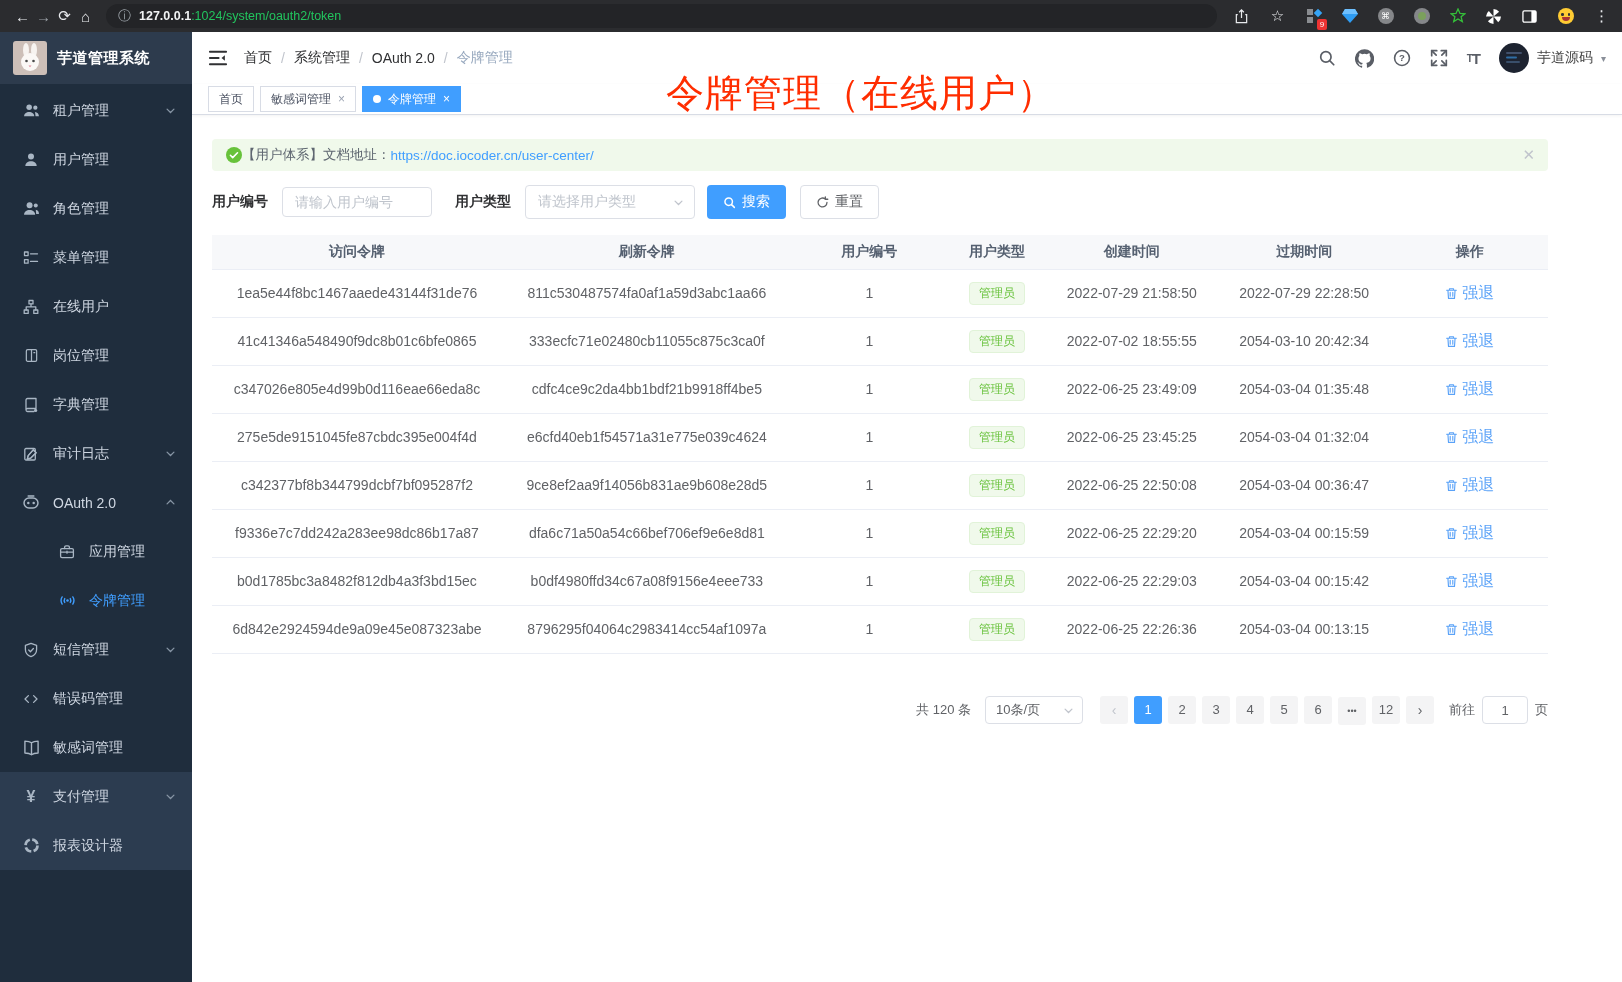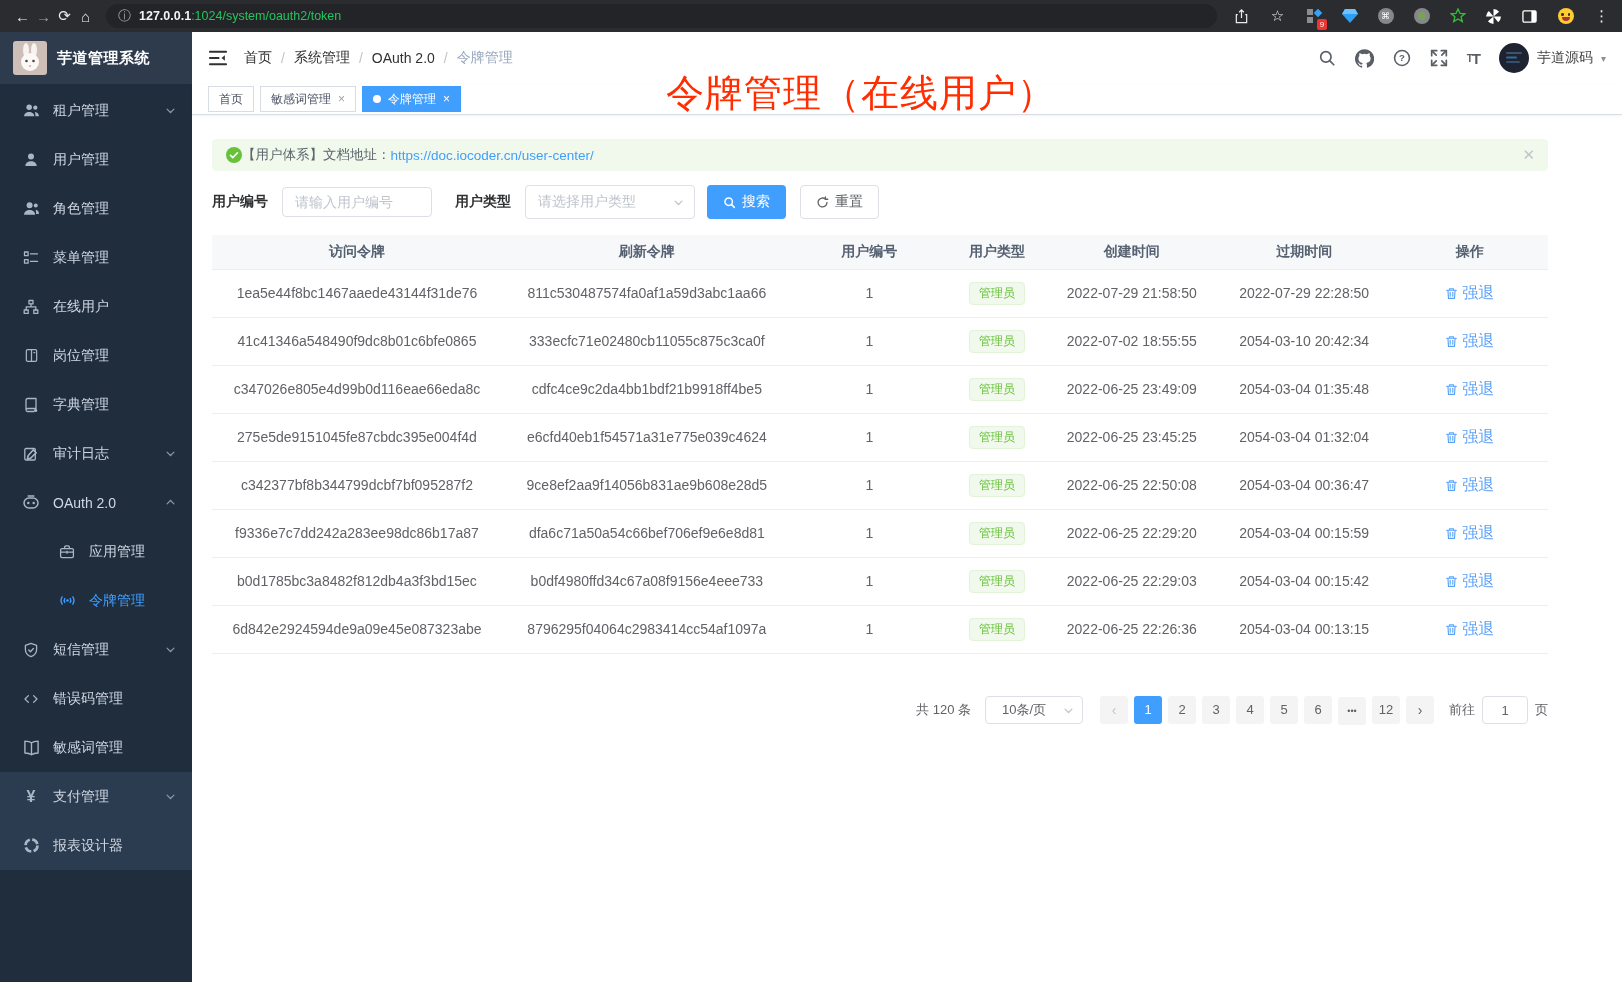--- a/index.html
+++ b/index.html
@@ -89,21 +89,21 @@
   .grid td { height:48px; color:#606266; text-align:center; border-bottom:1px solid #ebeef5; overflow:hidden; white-space:nowrap; }
   .grid col:nth-child(1){ width:21.7%; } .grid col:nth-child(2){ width:21.7%; }
   .grid col:nth-child(3){ width:11.6%; } .grid col:nth-child(4){ width:7.5%; }
   .grid col:nth-child(5){ width:12.7%; } .grid col:nth-child(6){ width:13.1%; }
   .grid col:nth-child(7){ width:11.7%; }
   .badge { display:inline-block; padding:2px 9px; font-size:12px; line-height:17px; background:#f0f9eb; border:1px solid #e1f3d8; border-radius:4px; color:#67c23a; }
   .act-btn { display:inline-flex; align-items:center; gap:4px; color:#5aa2f8; font-size:16px; cursor:pointer; background:none; border:none; font-family:"Liberation Sans", sans-serif; }
 
   .pagination { display:flex; align-items:center; justify-content:flex-end; margin-top:42px; font-size:13px; color:#606266; }
   .pg-total { margin-right:14px; }
-  .pg-size { width:98px; height:28px; border:1px solid #dcdfe6; border-radius:4px; display:flex; align-items:center; justify-content:space-between; padding:0 8px 0 16px; margin-right:14px; color:#606266; cursor:pointer; }
+  .pg-size { width:98px; height:28px; border:1px solid #dcdfe6; border-radius:4px; display:flex; align-items:center; justify-content:space-between; padding:0 8px 0 10px; margin-right:14px; color:#606266; cursor:pointer; }
   .pg-size .caret2 { color:#c0c4cc; display:inline-flex; }
   .pg-btn { min-width:28px; height:28px; background:#f4f4f5; border-radius:3px; border:none; margin:0 3px; display:inline-flex; align-items:center; justify-content:center; color:#606266; font-size:13px; cursor:pointer; font-family:"Liberation Sans", sans-serif; }
   .pg-btn.active { background:#409eff; color:#fff; }
   .pg-btn.prev { color:#c0c4cc; }
   .pg-btn.arrow { font-size:14px; }
   .pg-goto { margin-left:12px; display:flex; align-items:center; gap:7px; }
   .goto-input { width:46px; height:28px; border:1px solid #dcdfe6; border-radius:4px; text-align:center; font-size:13px; color:#606266; font-family:"Liberation Sans", sans-serif; }
 
   svg { display:block; }
 </style>

